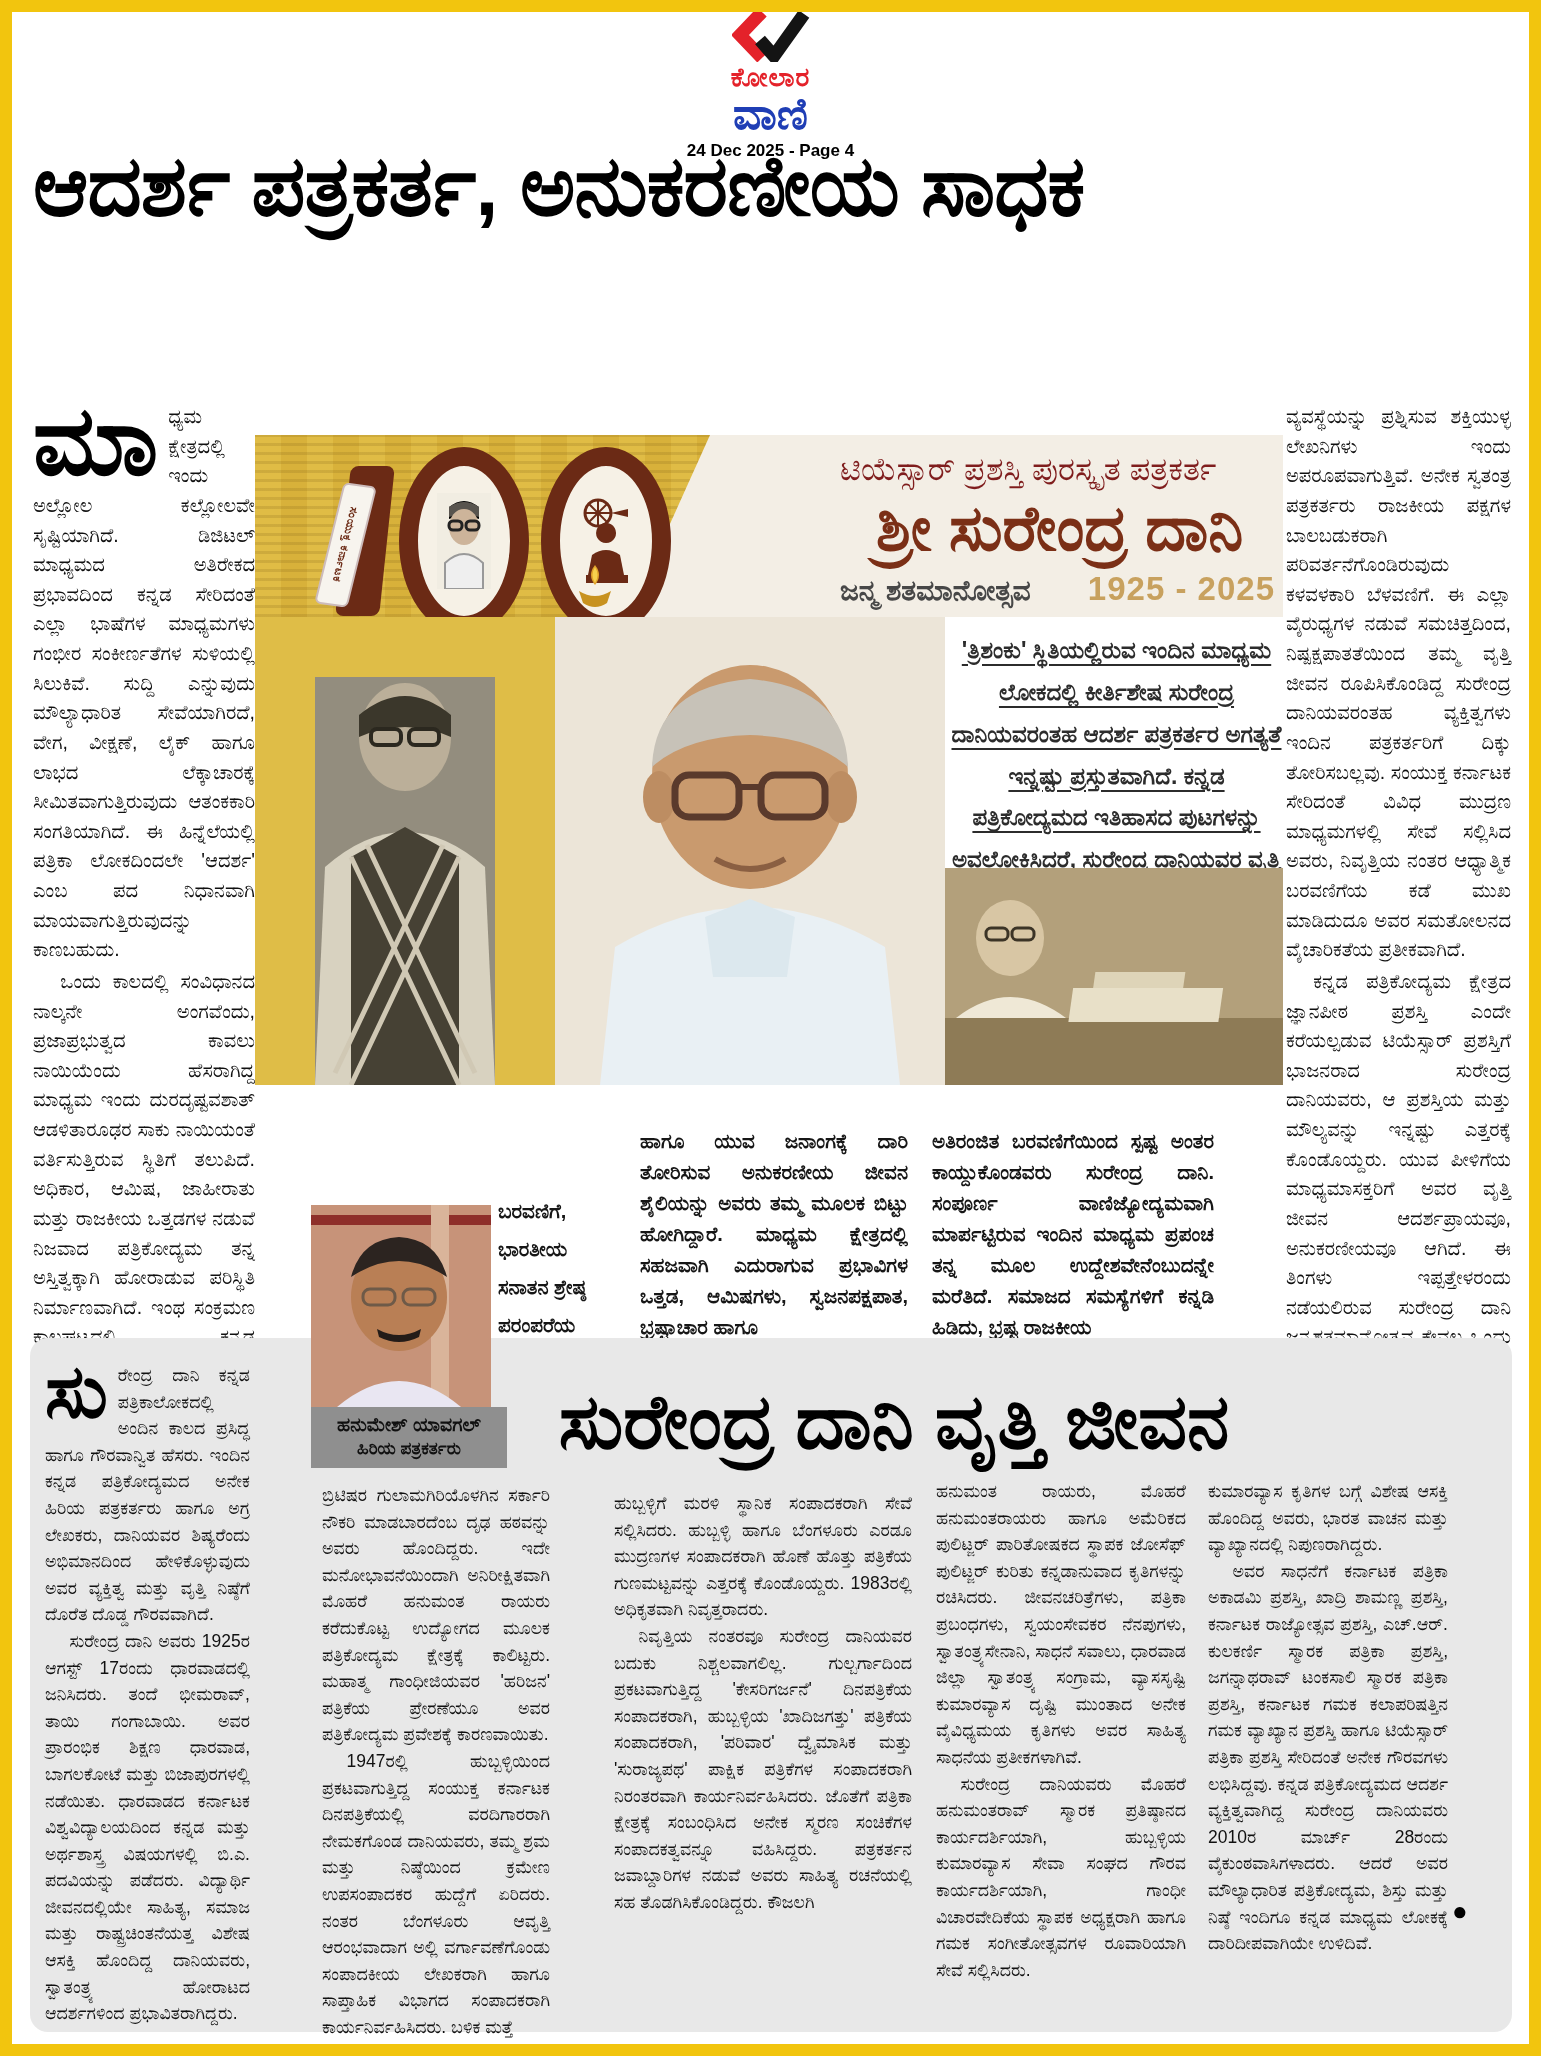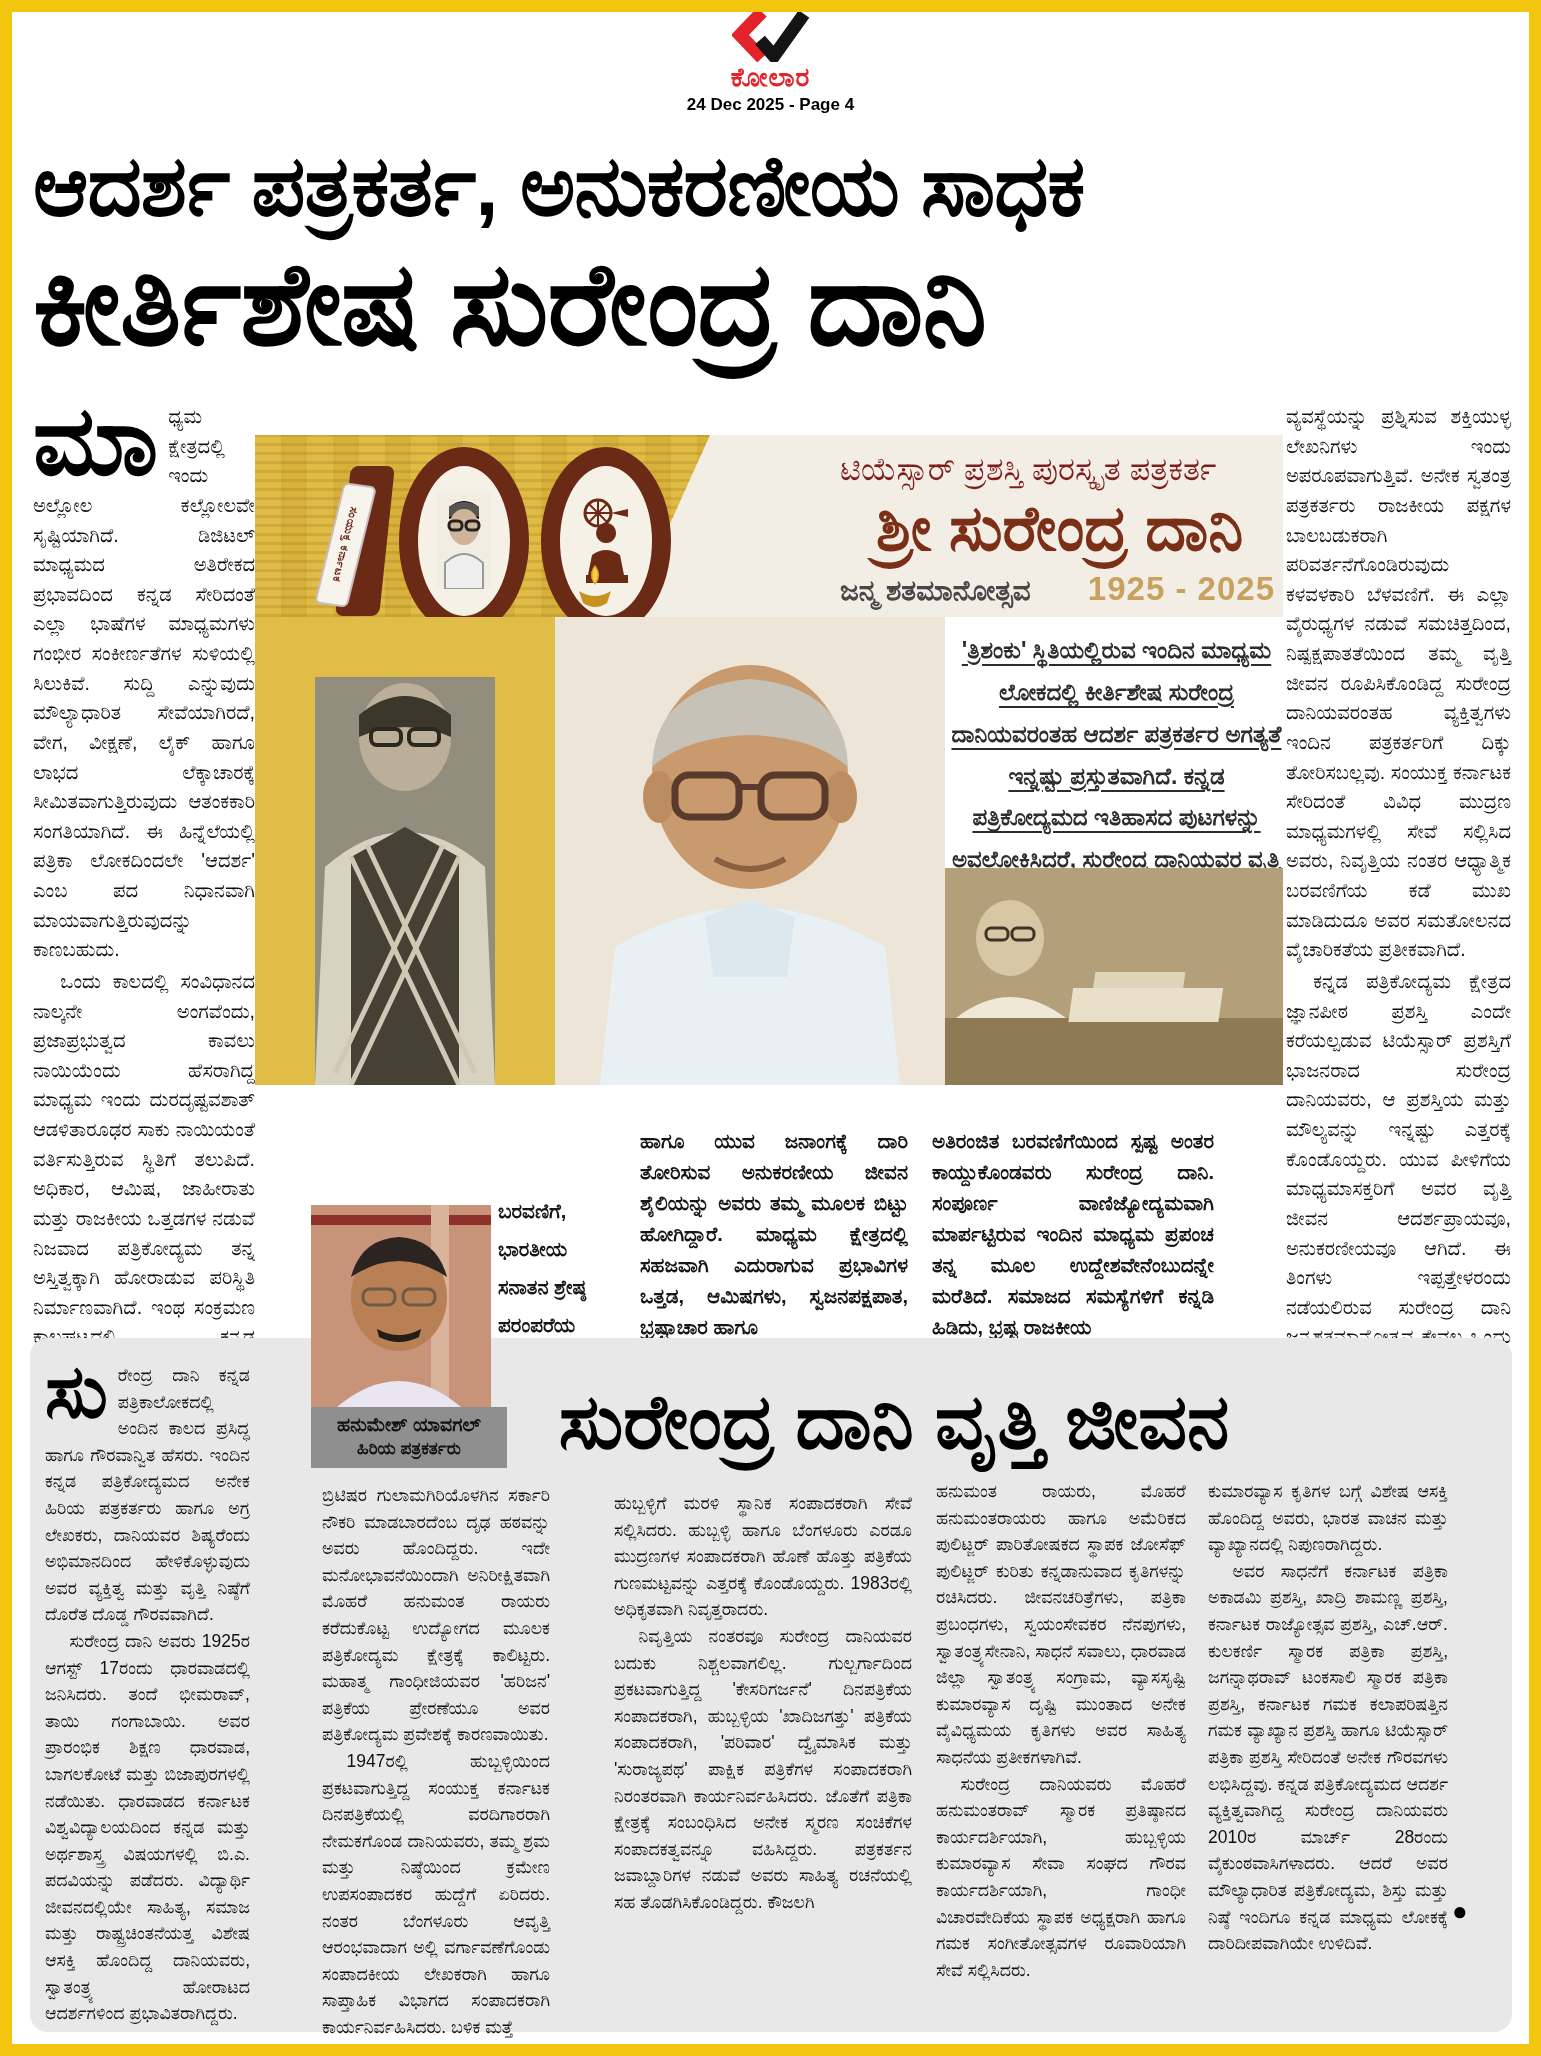--- a/index.html
+++ b/index.html
@@ -99,25 +99,25 @@
 <body>
 
 <div class="sheet">
 
   <header class="abs masthead">
     <svg class="kv-mark" width="78" height="54" viewBox="0 0 78 54" aria-hidden="true">
       <path d="M30 4 L8 27 L30 50" fill="none" stroke="#e4222a" stroke-width="13" stroke-linejoin="miter"></path>
       <path d="M28 32 L42 48 L72 6" fill="none" stroke="#141414" stroke-width="13"></path>
     </svg>
     <div class="mast-top">ಕೋಲಾರ</div>
+    <div class="mast-bottom">ವಾಣಿ</div>
     <div class="dateline">24 Dec 2025 - Page 4</div>
   </header>
 
   <div class="abs kicker">ಆದರ್ಶ ಪತ್ರಕರ್ತ, ಅನುಕರಣೀಯ ಸಾಧಕ</div>
-  <div class="abs mainhead">ಕೀರ್ತಿಶೇಷ ಸುರೇಂದ್ರ ದಾನಿ</div>
 
   <div class="abs bodycol leftcol">
     <span class="dropcap dc-big">ಮಾ</span>
     <p>ಧ್ಯಮ ಕ್ಷೇತ್ರದಲ್ಲಿ ಇಂದು ಅಲ್ಲೋಲ ಕಲ್ಲೋಲವೇ ಸೃಷ್ಟಿಯಾಗಿದೆ. ಡಿಜಿಟಲ್ ಮಾಧ್ಯಮದ ಅತಿರೇಕದ ಪ್ರಭಾವದಿಂದ ಕನ್ನಡ ಸೇರಿದಂತೆ ಎಲ್ಲಾ ಭಾಷೆಗಳ ಮಾಧ್ಯಮಗಳು ಗಂಭೀರ ಸಂಕೀರ್ಣತೆಗಳ ಸುಳಿಯಲ್ಲಿ ಸಿಲುಕಿವೆ. ಸುದ್ದಿ ಎನ್ನುವುದು ಮೌಲ್ಯಾಧಾರಿತ ಸೇವೆಯಾಗಿರದೆ, ವೇಗ, ವೀಕ್ಷಣೆ, ಲೈಕ್ ಹಾಗೂ ಲಾಭದ ಲೆಕ್ಕಾಚಾರಕ್ಕೆ ಸೀಮಿತವಾಗುತ್ತಿರುವುದು ಆತಂಕಕಾರಿ ಸಂಗತಿಯಾಗಿದೆ. ಈ ಹಿನ್ನೆಲೆಯಲ್ಲಿ ಪತ್ರಿಕಾ ಲೋಕದಿಂದಲೇ 'ಆದರ್ಶ' ಎಂಬ ಪದ ನಿಧಾನವಾಗಿ ಮಾಯವಾಗುತ್ತಿರುವುದನ್ನು ಕಾಣಬಹುದು.</p>
     <p>ಒಂದು ಕಾಲದಲ್ಲಿ ಸಂವಿಧಾನದ ನಾಲ್ಕನೇ ಅಂಗವೆಂದು, ಪ್ರಜಾಪ್ರಭುತ್ವದ ಕಾವಲು ನಾಯಿಯೆಂದು ಹೆಸರಾಗಿದ್ದ ಮಾಧ್ಯಮ ಇಂದು ದುರದೃಷ್ಟವಶಾತ್ ಆಡಳಿತಾರೂಢರ ಸಾಕು ನಾಯಿಯಂತೆ ವರ್ತಿಸುತ್ತಿರುವ ಸ್ಥಿತಿಗೆ ತಲುಪಿದೆ. ಅಧಿಕಾರ, ಆಮಿಷ, ಜಾಹೀರಾತು ಮತ್ತು ರಾಜಕೀಯ ಒತ್ತಡಗಳ ನಡುವೆ ನಿಜವಾದ ಪತ್ರಿಕೋದ್ಯಮ ತನ್ನ ಅಸ್ತಿತ್ವಕ್ಕಾಗಿ ಹೋರಾಡುವ ಪರಿಸ್ಥಿತಿ ನಿರ್ಮಾಣವಾಗಿದೆ. ಇಂಥ ಸಂಕ್ರಮಣ ಕಾಲಘಟ್ಟದಲ್ಲಿ ಕನ್ನಡ ಪತ್ರಿಕೋದ್ಯಮಕ್ಕೆ ಮಾದರಿ ಪತ್ರಕರ್ತರ ಕೊರತೆ ತೀವ್ರವಾಗಿ ಎದ್ದು ಕಾಣುತ್ತಿದೆ.</p>
     <p>ಇಂತಹ 'ತ್ರಿಶಂಕು' ಸ್ಥಿತಿಯಲ್ಲಿರುವ ಇಂದಿನ ಮಾಧ್ಯಮ ಲೋಕದಲ್ಲಿ ಕೀರ್ತಿಶೇಷ ಸುರೇಂದ್ರ ದಾನಿಯವರಂತಹ ಆದರ್ಶ ಪತ್ರಕರ್ತರ ಅಗತ್ಯತೆ ಇನ್ನಷ್ಟು ಪ್ರಸ್ತುತವಾಗಿದೆ. ಕನ್ನಡ ಪತ್ರಿಕೋದ್ಯಮದ ಇತಿಹಾಸದ ಪುಟಗಳನ್ನು ಅವಲೋಕಿಸಿದರೆ, ಸುರೇಂದ್ರ ದಾನಿಯವರ ವೃತ್ತಿ ಜೀವನವೇ ಒಂದು</p>
   </div>
 
   <div class="abs banner">
     <div class="banner-collage"></div>

